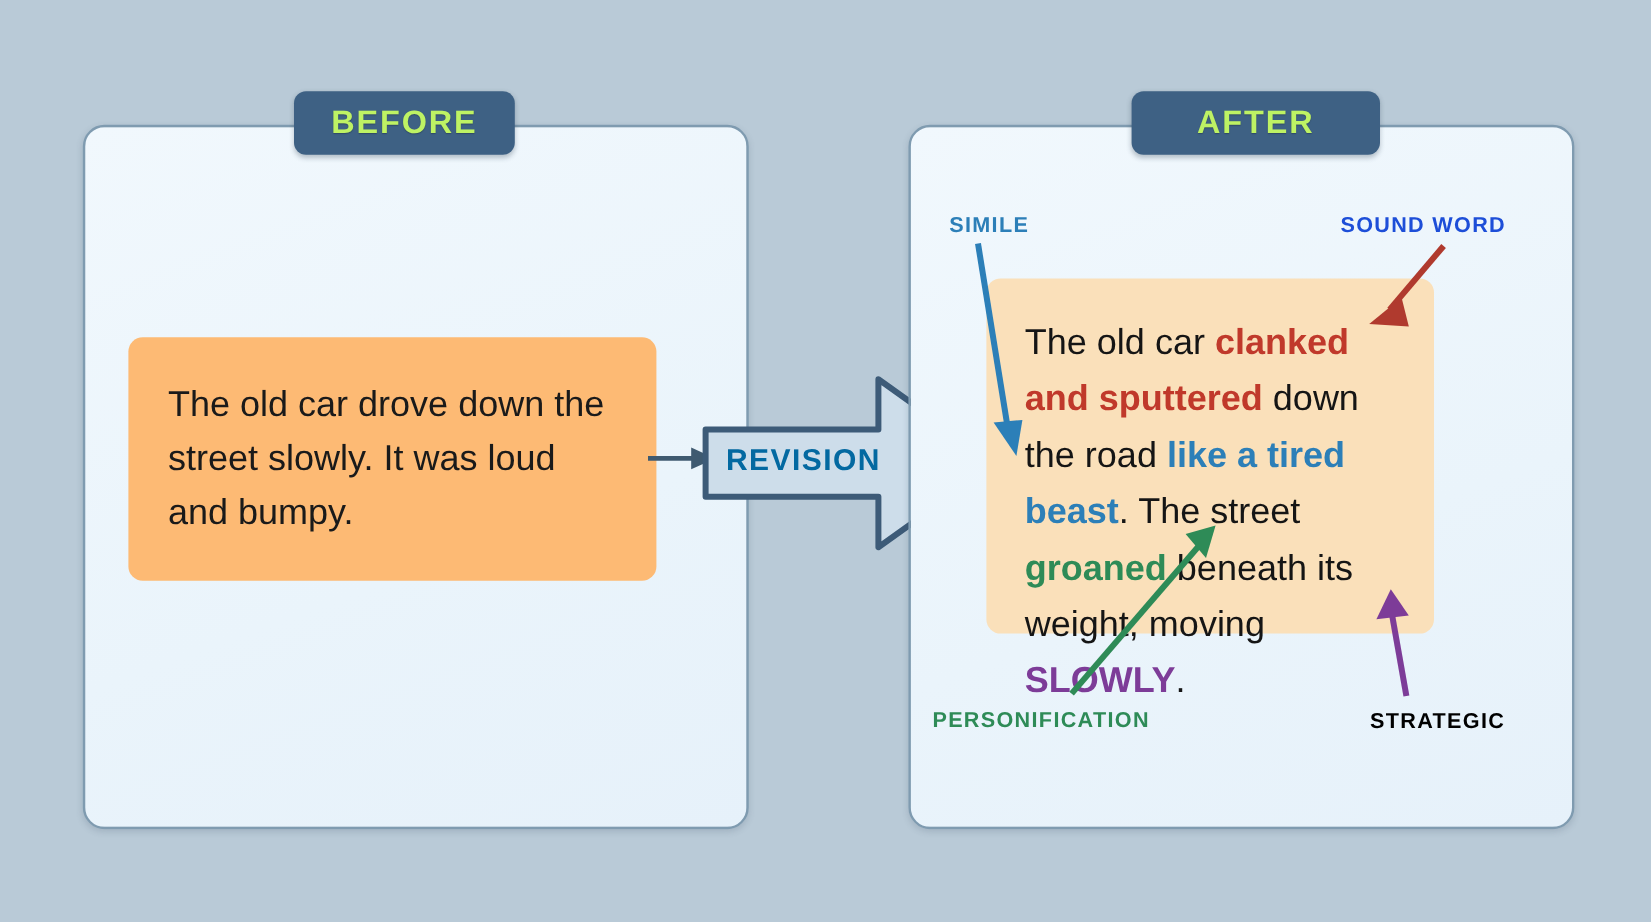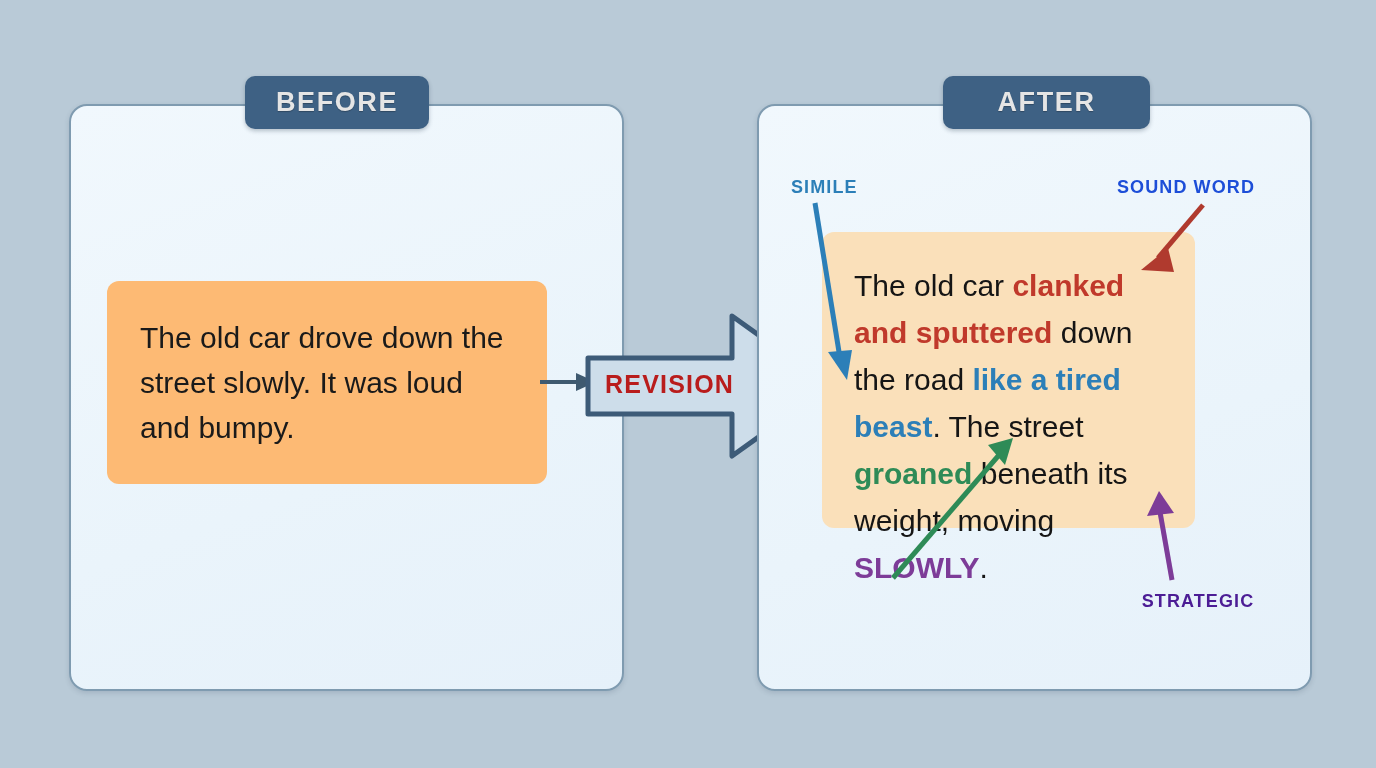--- a/index.html
+++ b/index.html
@@ -21,21 +21,21 @@
     box-shadow:0 2px 5px rgba(60,80,100,.18);
   }
   #panel-before{left:69px;top:104px;width:551px;height:583px;}
   #panel-after{left:757px;top:104px;width:551px;height:583px;}
 
   
   .badge{
     position:absolute;
     background:#3e6184;
     border-radius:10px;
-    color:#e5e5e5;
+    color:#bef264;
     font-weight:bold;
     letter-spacing:1.6px;
     font-size:27px;
     display:flex;align-items:center;justify-content:center;
     box-shadow:0 2px 4px rgba(40,60,80,.3);
     text-shadow:0 1px 1px rgba(0,0,0,.25);
   }
   #badge-before{left:245px;top:76px;width:184px;height:53px;}
   #badge-after{left:943px;top:76px;width:207px;height:53px;}
 
@@ -46,21 +46,21 @@
     box-sizing:border-box;
     padding:34px 30px 0 33px;
     font-size:30px;line-height:45px;color:#1a1a1a;
   }
 
   
   #revision-arrow{position:absolute;left:584px;top:306px;width:250px;height:160px;}
   #revision-label{
     position:absolute;left:605px;top:362px;width:160px;height:45px;
     display:flex;align-items:center;justify-content:flex-start;
-    font-size:25px;font-weight:bold;letter-spacing:1.2px;color:#b91c1c;
+    font-size:25px;font-weight:bold;letter-spacing:1.2px;color:#0369a1;
   }
   #small-arrow{position:absolute;left:540px;top:366px;width:56px;height:32px;}
 
   
   #after-textbox{
     position:absolute;left:822px;top:232px;width:373px;height:296px;
     background:#fae0ba;border-radius:12px;
     box-sizing:border-box;
     padding:30px 24px 0 32px;
     font-size:30px;line-height:47px;color:#151515;
@@ -71,21 +71,21 @@
   .w-caps{color:#7d3c98;font-weight:bold;}
 
   
   .anno{
     position:absolute;font-weight:bold;font-size:18px;letter-spacing:1.1px;
     line-height:30px;
   }
   #anno-simile{left:791px;top:172px;color:#2c7fb8;}
   #anno-sound{left:1117px;top:172px;color:#1d4ed8;}
   #anno-person{left:777px;top:585px;color:#2e8b57;}
-  #anno-caps{left:1098px;top:586px;color:#4c1d95;width:200px;text-align:center;}
+  #anno-caps{left:1098px;top:586px;color:#000000;width:200px;text-align:center;}
 
   
   #arrows{position:absolute;inset:0;pointer-events:none;}
 </style>
 </head>
 <body>
 
 <div id="stage">
 
   <div class="panel" id="panel-before"></div>
@@ -109,20 +109,21 @@
   <div class="badge" id="badge-after">AFTER</div>
 
   <div id="after-textbox">
     <span>The old car </span><span class="w-sound">clanked and sputtered</span><span> down the road </span><span class="w-simile">like a tired beast</span><span>. The street </span><span class="w-person">groaned</span><span> beneath its weight, moving </span><span class="w-caps">SLOWLY</span><span>.</span>
   </div>
 
   <div class="anno" id="anno-simile">SIMILE</div>
 
   <div class="anno" id="anno-sound">SOUND WORD</div>
 
+  <div class="anno" id="anno-person">PERSONIFICATION</div>
 
   <div class="anno" id="anno-caps">
     <div>STRATEGIC</div>
   </div>
 
   <svg id="arrows" viewBox="0 0 1376 768">
 
     <g>
       <line x1="815" y1="203" x2="840" y2="358" stroke="#2c7fb8" stroke-width="5"></line>
       <polygon points="828,352 847,380 852,350" fill="#2c7fb8"></polygon>

